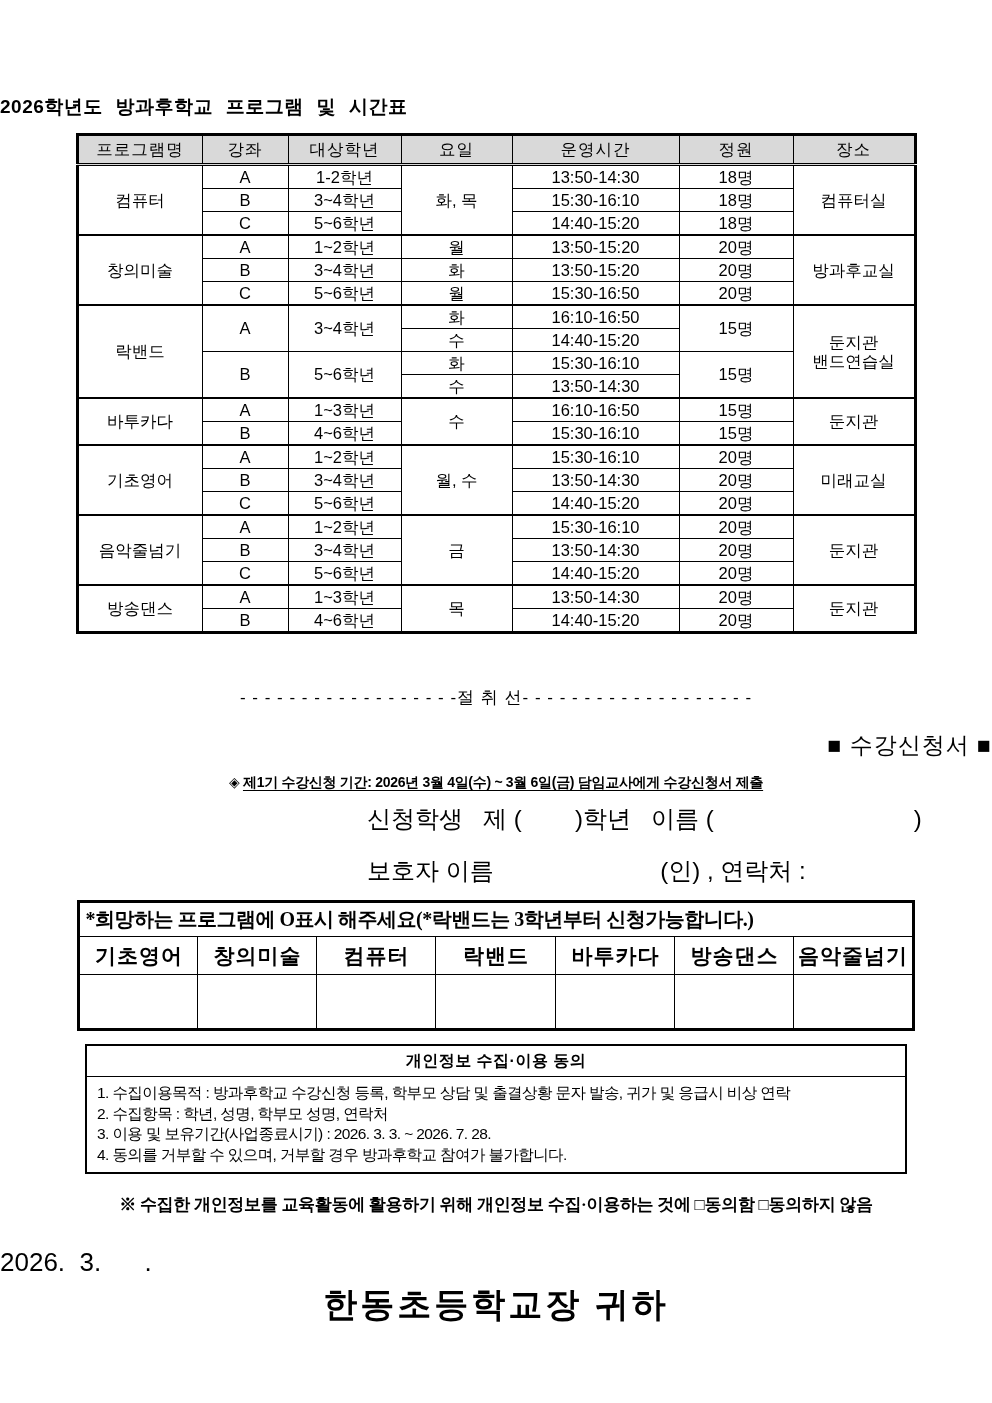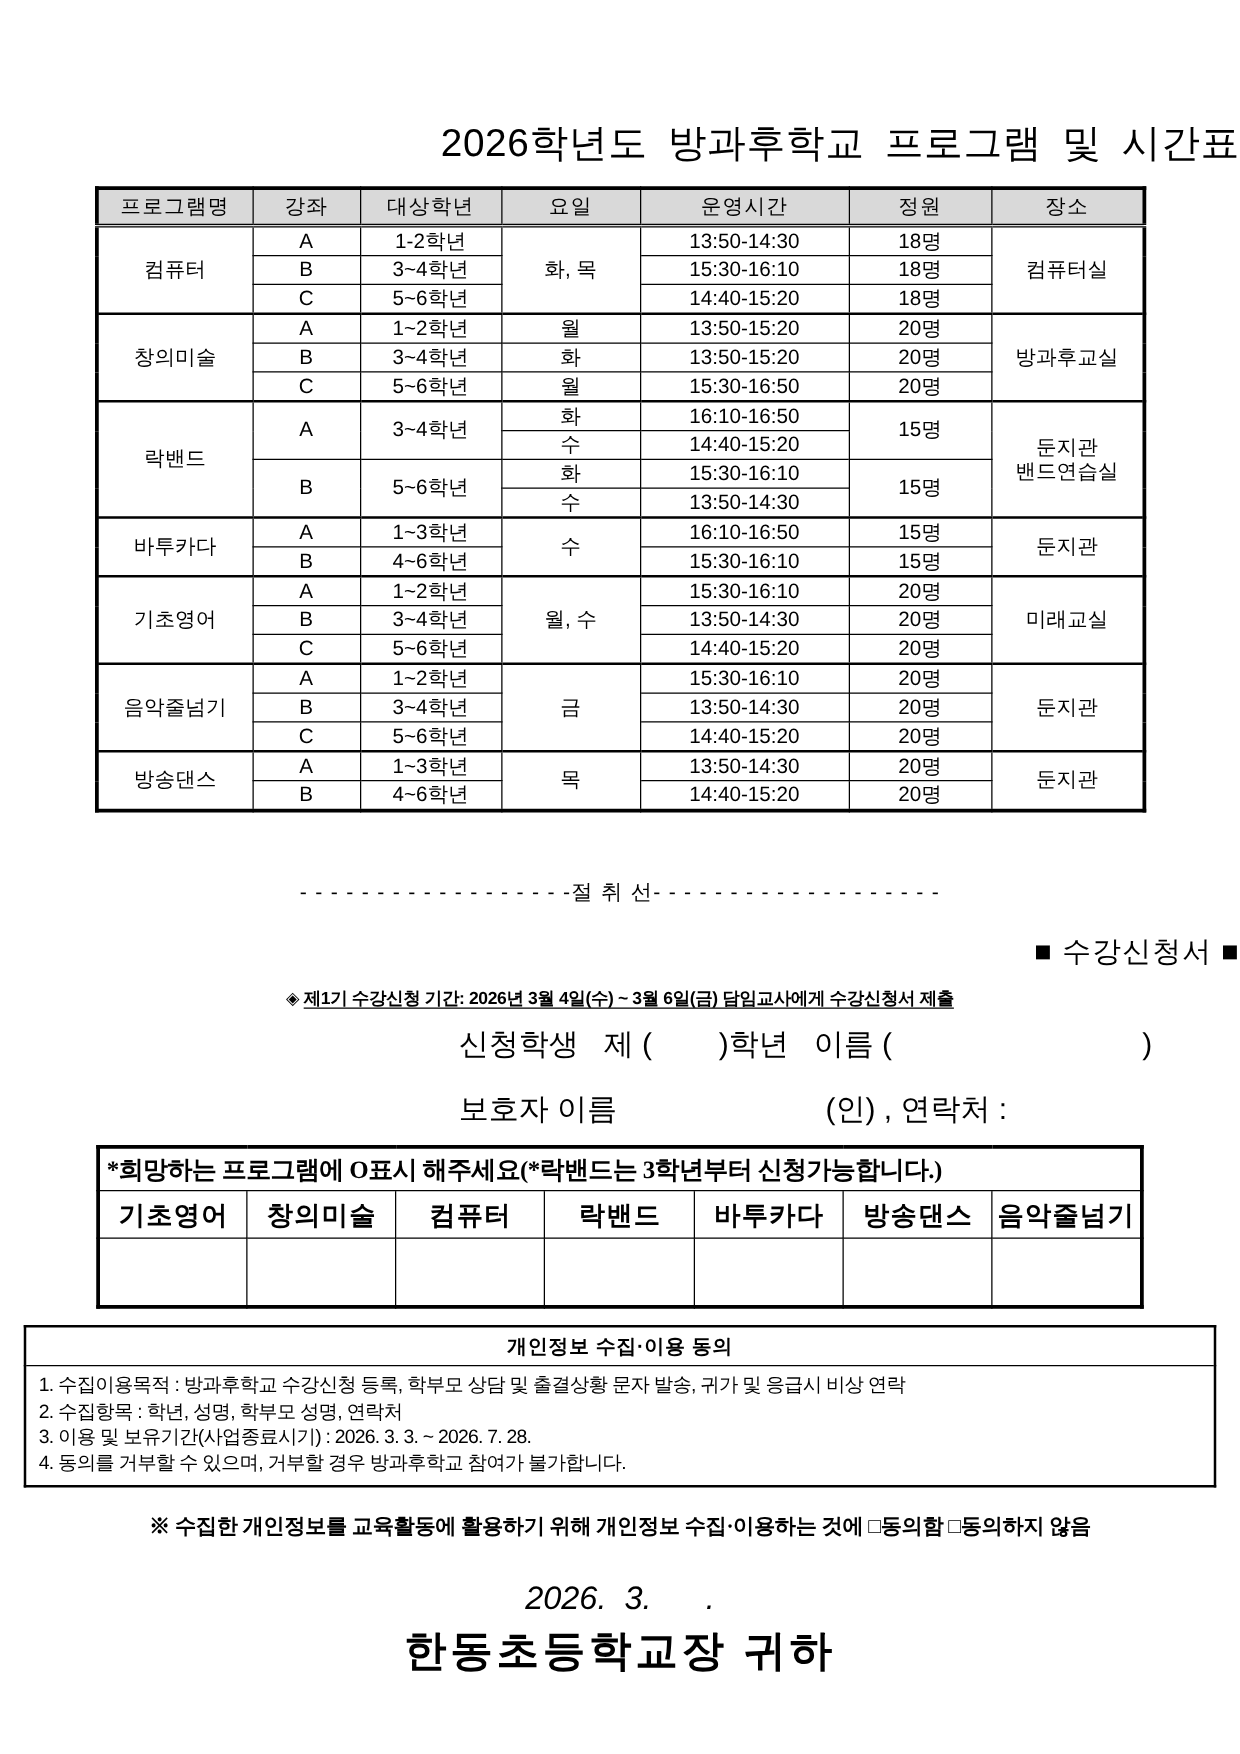--- a/index.html
+++ b/index.html
@@ -2,22 +2,22 @@
 <html><head>
 <meta charset="utf-8">
 <style>
   html,body{margin:0;padding:0;background:#fff;}
   body{
     width:992px;height:1403px;
     font-family:"Liberation Sans","DejaVu Sans",sans-serif;
     color:#000;position:relative;overflow:hidden;
   }
   .title{
-    margin:94px 0 0;text-align:right;
-    font-size:31px;font-weight:normal;word-spacing:7px;letter-spacing:0.5px;
+    margin:94px 0 0;text-align:left;
+    font-size:19px;font-weight:bold;word-spacing:7px;letter-spacing:0.5px;
   }
   
   table{border-collapse:collapse;table-layout:fixed;border-radius:18px;}
   .sched{width:838px;margin:13px auto 0;border:3px solid #000;}
   .sched th,.sched td{
     border:1px solid #000;text-align:center;vertical-align:middle;
     font-size:16.5px;padding:0;height:22px;line-height:1.15;
   }
   .sched th{
     background:#d9d9d9;height:27px;font-weight:normal;
@@ -35,29 +35,29 @@
   .student{margin-top:11px;}
   .guardian{margin-top:20px;}
   
   .select{width:834px;margin:13px auto 5px;border:3px solid #000;
     font-family:"Liberation Serif","DejaVu Serif",serif;}
   .select td{border:1px solid #000;vertical-align:middle;}
   .select .note{font-size:20px;font-weight:bold;height:31px;padding-left:5px;letter-spacing:-0.5px;}
   .select .ph{font-size:21px;font-weight:bold;height:35px;text-align:center;letter-spacing:1px;}
   .select .blank{height:51px;}
   
-  .consent{width:954px;margin:13px auto 0;border:2px solid #000;}
+  .consent{width:822px;margin:13px auto 0;border:2px solid #000;}
   .consent .ct{border:1px solid #000;text-align:center;font-weight:bold;
     font-size:16px;height:28px;vertical-align:middle;letter-spacing:0.5px;}
   .consent .cb{border:1px solid #000;padding:6px 10px 7px;}
   .consent .cb div{font-size:15.5px;line-height:20.5px;letter-spacing:-0.6px;}
   
   .agree{margin-top:19px;text-align:center;font-size:17px;font-weight:bold;
     font-family:"Liberation Serif","DejaVu Serif",serif;letter-spacing:-0.3px;}
-  .date{margin-top:31px;text-align:center;font-size:26px;white-space:pre;font-style:italic;}
+  .date{margin-top:31px;text-align:left;font-size:26px;white-space:pre;}
   .recipient{margin-top:4px;text-align:center;font-size:34px;font-weight:bold;letter-spacing:3px;}
 </style>
 </head>
 <body>
 
 <div class="title">2026학년도 방과후학교 프로그램 및 시간표</div>
 
 <table class="sched">
   <colgroup>
     <col style="width:125px">

